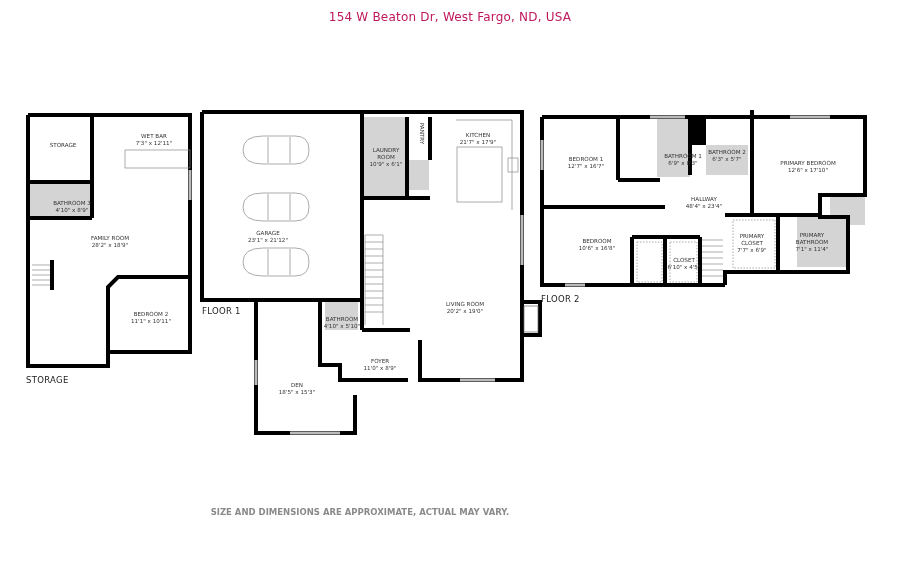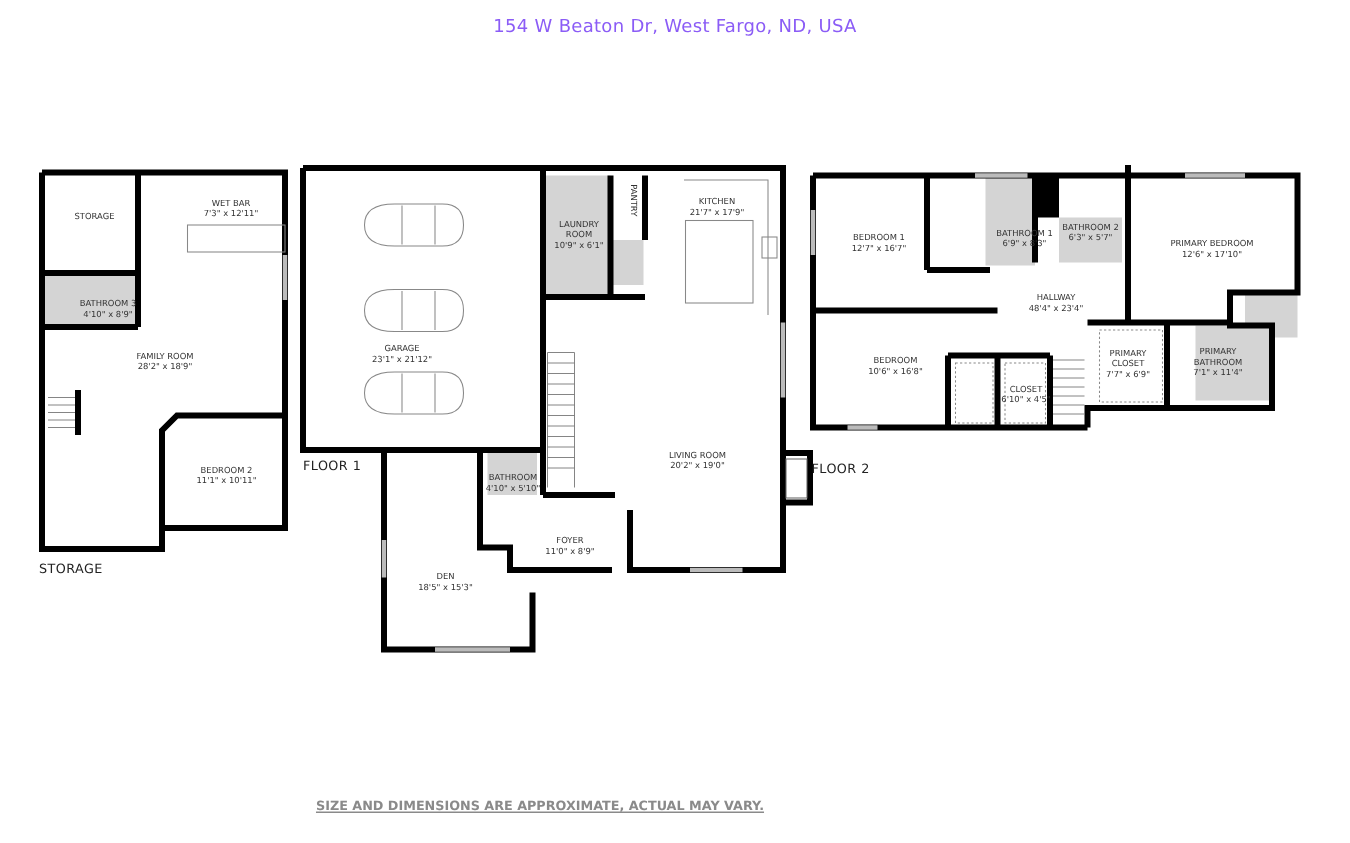--- a/index.html
+++ b/index.html
@@ -1,18 +1,18 @@
 <!DOCTYPE html>
 <html><head>
 <meta charset="utf-8">
 <style>
   html, body { margin:0; padding:0; background:#ffffff; }
   body { width:900px; height:562px; position:relative; overflow:hidden; font-family:"DejaVu Sans", sans-serif; }
-  .title { position:absolute; top:10px; left:0; width:900px; text-align:center; font-size:12px; color:#8b5cf6; letter-spacing:0.2px; }
-  .disclaimer { position:absolute; top:533px; left:0; width:720px; text-align:center; font-size:8.5px; font-weight:bold; color:#8a8a8a;text-decoration:underline; }
+  .title { position:absolute; top:10px; left:0; width:900px; text-align:center; font-size:12px; color:#be185d; letter-spacing:0.2px; }
+  .disclaimer { position:absolute; top:507px; left:0; width:720px; text-align:center; font-size:8.5px; font-weight:bold; color:#8a8a8a; }
   .floor-label { position:absolute; font-size:8.5px; color:#222; letter-spacing:0.3px; }
   svg.plan { position:absolute; left:0; top:0; }
   .lbl { position:absolute; text-align:center; font-size:5.6px; color:#333; line-height:7px; white-space:nowrap; transform:translateX(-50%); }
   .lbl span { display:block; }
 </style>
 </head>
 <body>
 
 <div class="title">154 W Beaton Dr, West Fargo, ND, USA</div>
 
@@ -149,21 +149,21 @@
     <line x1="542" y1="140" x2="542" y2="170"></line>
     <line x1="565" y1="285" x2="585" y2="285"></line>
     <line x1="790" y1="117" x2="830" y2="117"></line>
     <line x1="650" y1="117" x2="685" y2="117"></line>
     <line x1="190" y1="170" x2="190" y2="200"></line>
   </g>
 </svg>
 
 <div class="floor-label" style="left:26px;top:375px;">STORAGE</div>
 <div class="floor-label" style="left:202px;top:306px;">FLOOR 1</div>
-<div class="floor-label" style="left:541px;top:308px;">FLOOR 2</div>
+<div class="floor-label" style="left:541px;top:294px;">FLOOR 2</div>
 
 <div class="lbl" style="left:63px;top:142px;">
     <span>STORAGE</span>
   </div>
 <div class="lbl" style="left:154px;top:133px;">
     <span>WET BAR</span>
     <span>7'3" x 12'11"</span>
   </div>
 <div class="lbl" style="left:72px;top:200px;">
     <span>BATHROOM 3</span>

